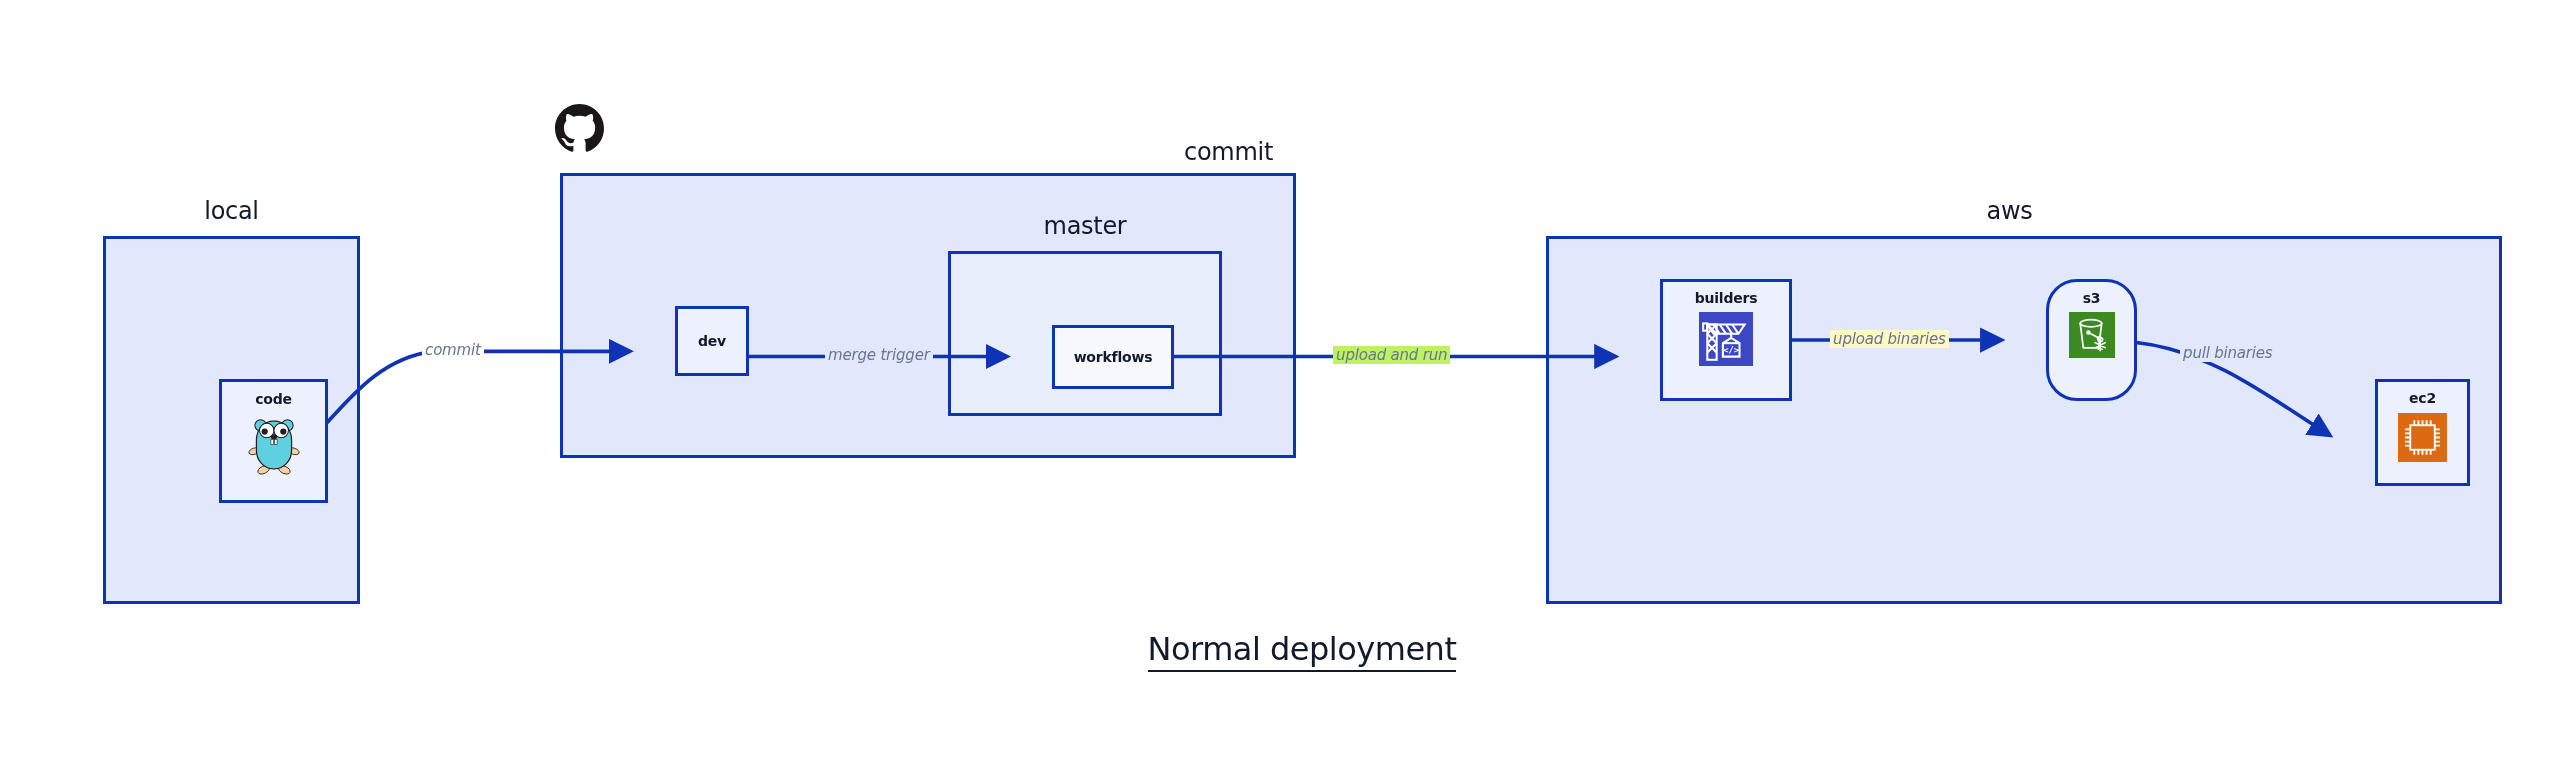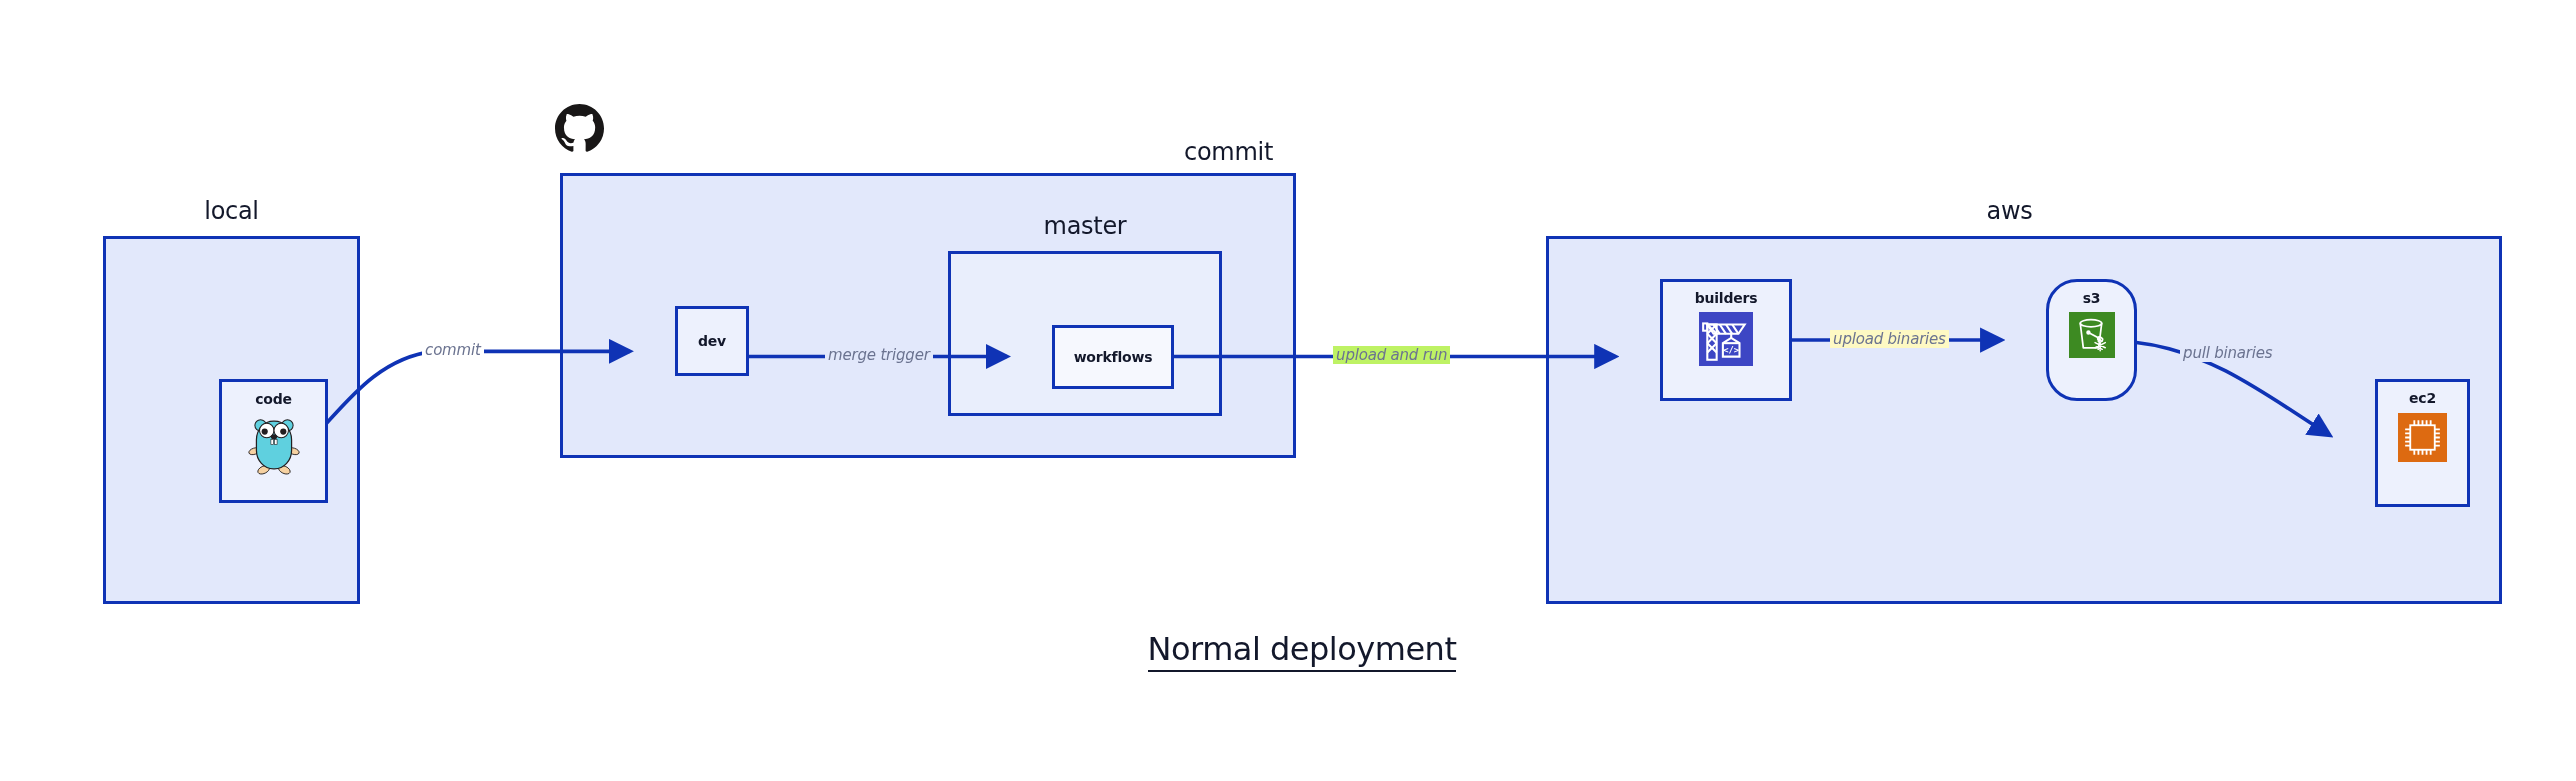--- a/index.html
+++ b/index.html
@@ -235,21 +235,21 @@
         </g>
 
         <g stroke="#ffffff" stroke-width="3" stroke-linecap="round">
           <path d="M61 54 L61 76 M51 60 L71 70 M71 60 L51 70"></path>
           <path d="M57 57 L61 59 L65 57 M57 73 L61 71 L65 73"></path>
         </g>
       </svg>
     </div>
   </div>
 
-  <div class="node" style="left:2334px; top:379px; width:95px; height:128px; padding-top:8.2px;align-items:center;">
+  <div class="node" style="left:2334px; top:379px; width:95px; height:107px; padding-top:8.2px;align-items:center;">
     <div class="node-label">ec2</div>
     <div class="node-icon" style="margin-top:7.2px;">
       <svg width="49" height="49" viewBox="0 0 96 96">
         <rect x="0" y="0" width="96" height="96" fill="#dd6a11"></rect>
         <g fill="none" stroke="#ffffff" stroke-width="3.6">
           <rect x="24" y="24" width="48" height="48"></rect>
 
           <path d="M32 24 L32 14 M40 24 L40 14 M48 24 L48 14 M56 24 L56 14 M64 24 L64 14"></path>
 
           <path d="M32 72 L32 82 M40 72 L40 82 M48 72 L48 82 M56 72 L56 82 M64 72 L64 82"></path>

